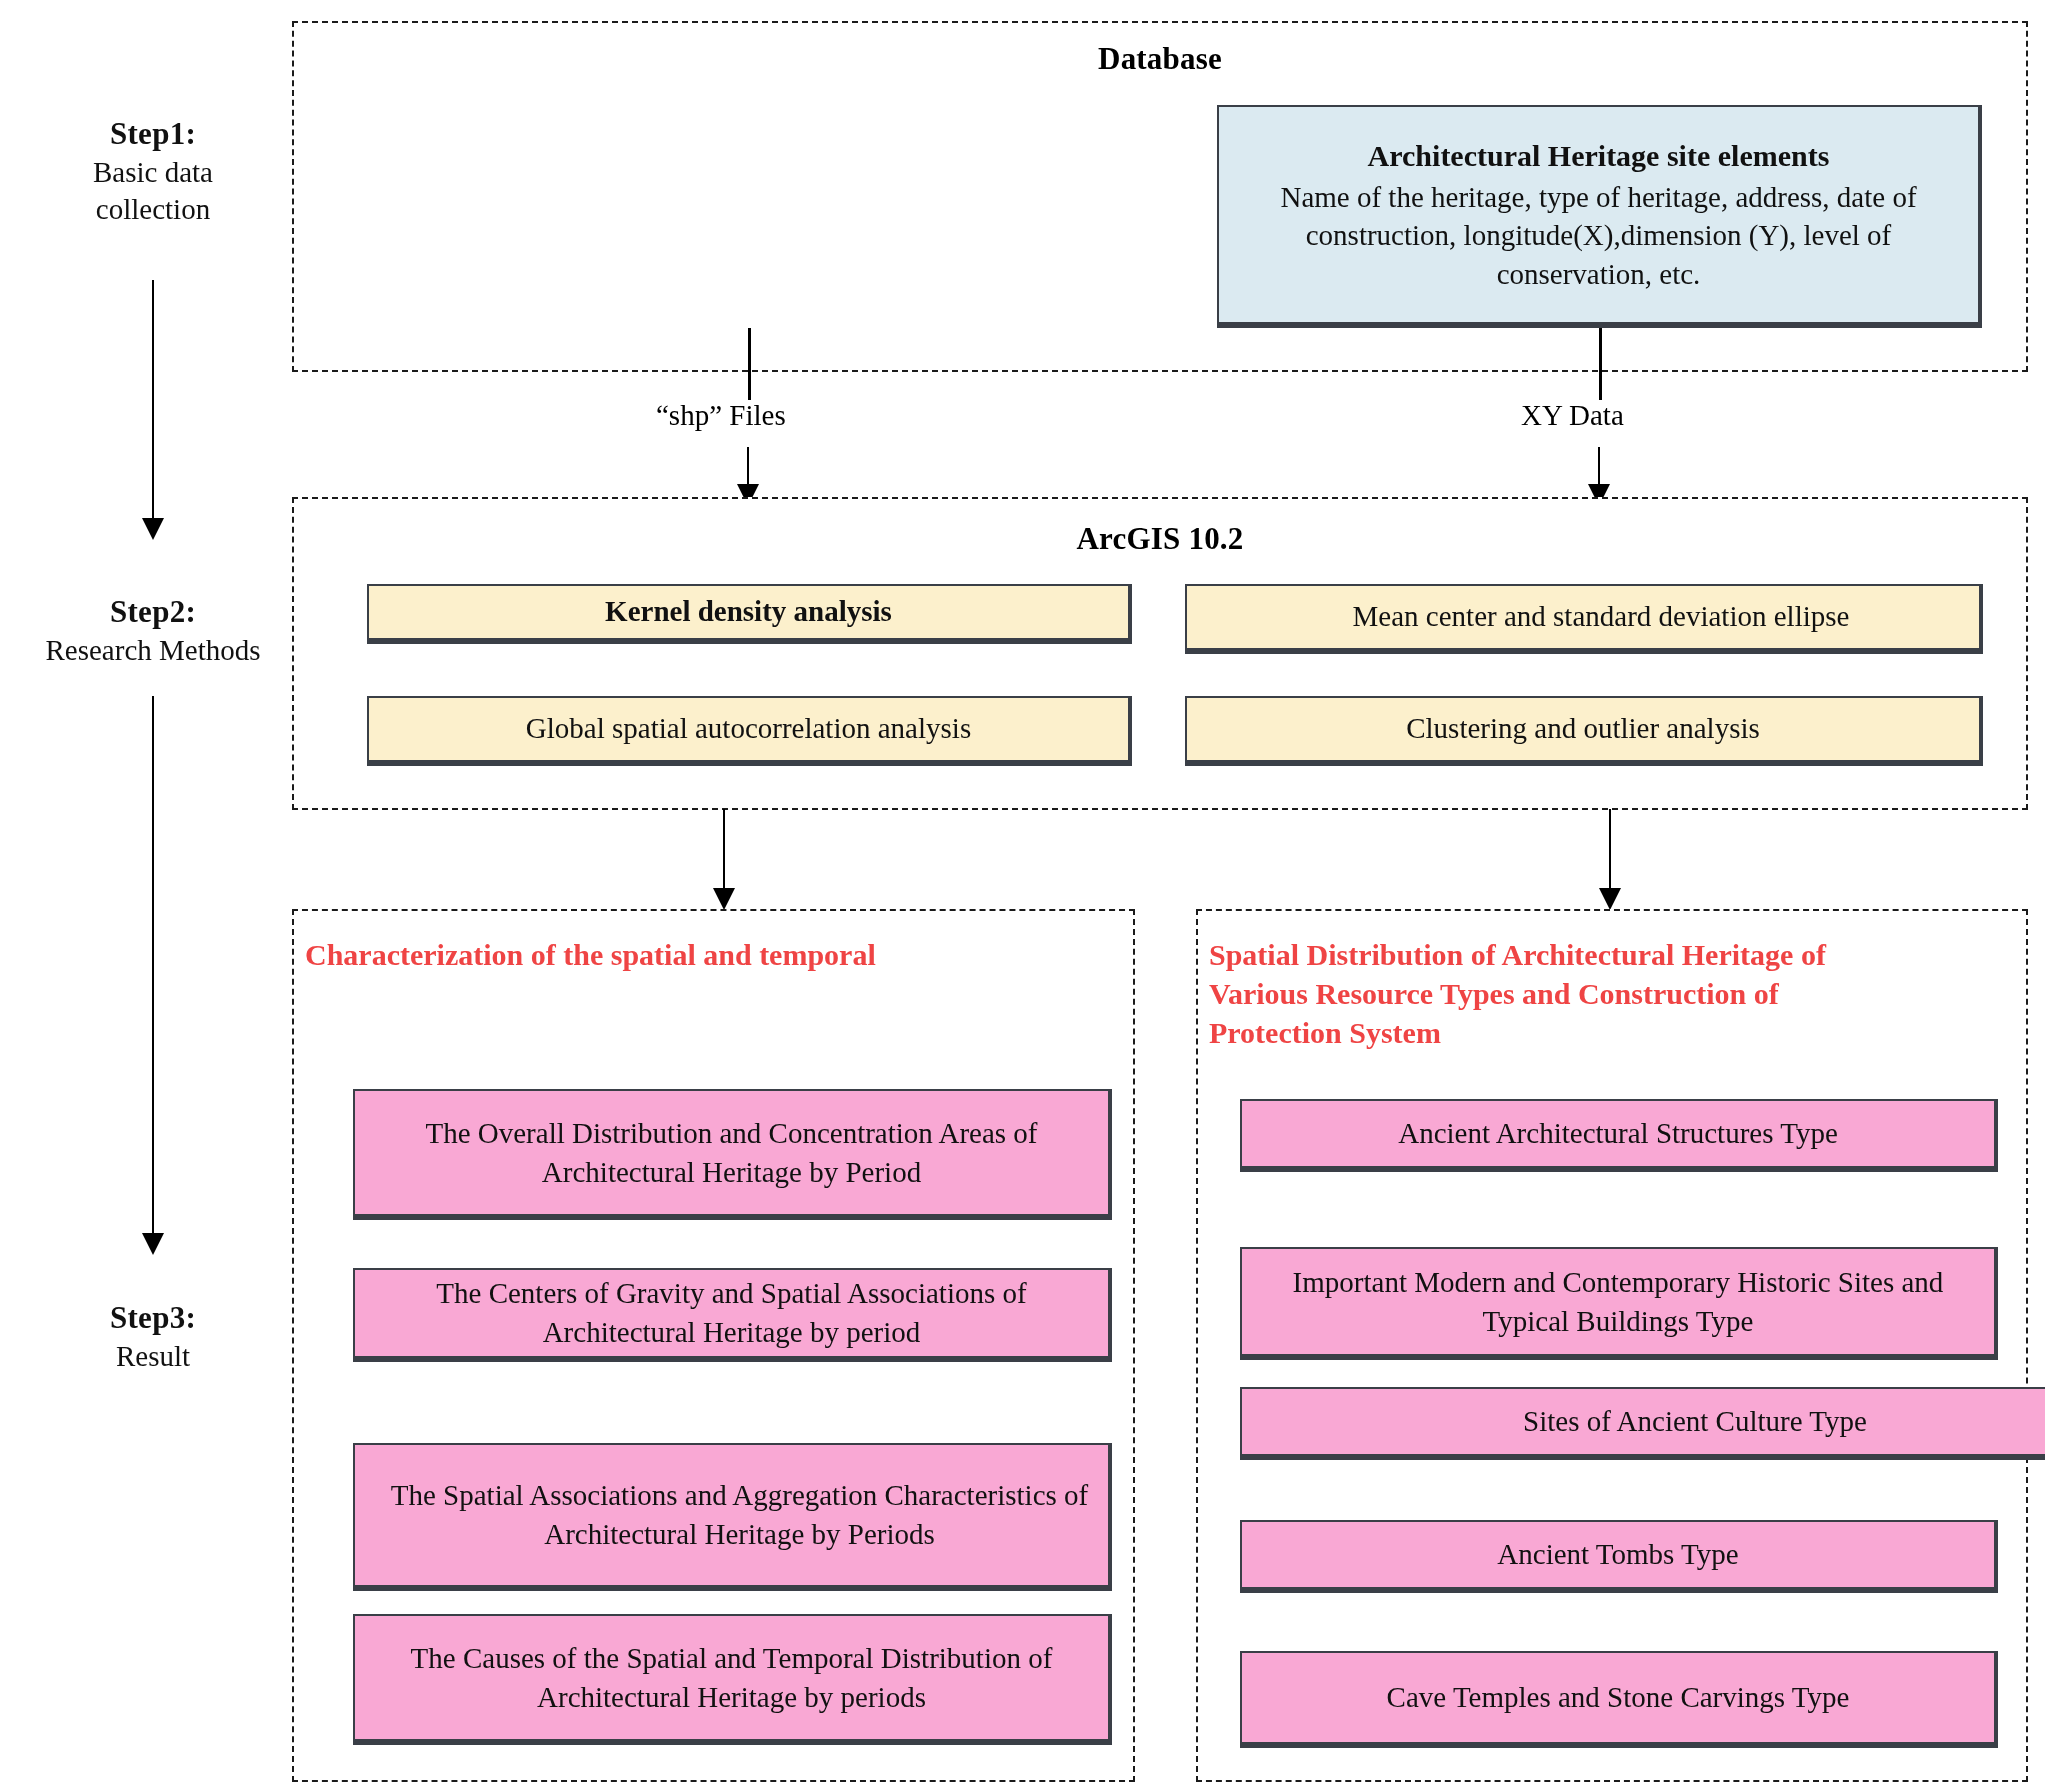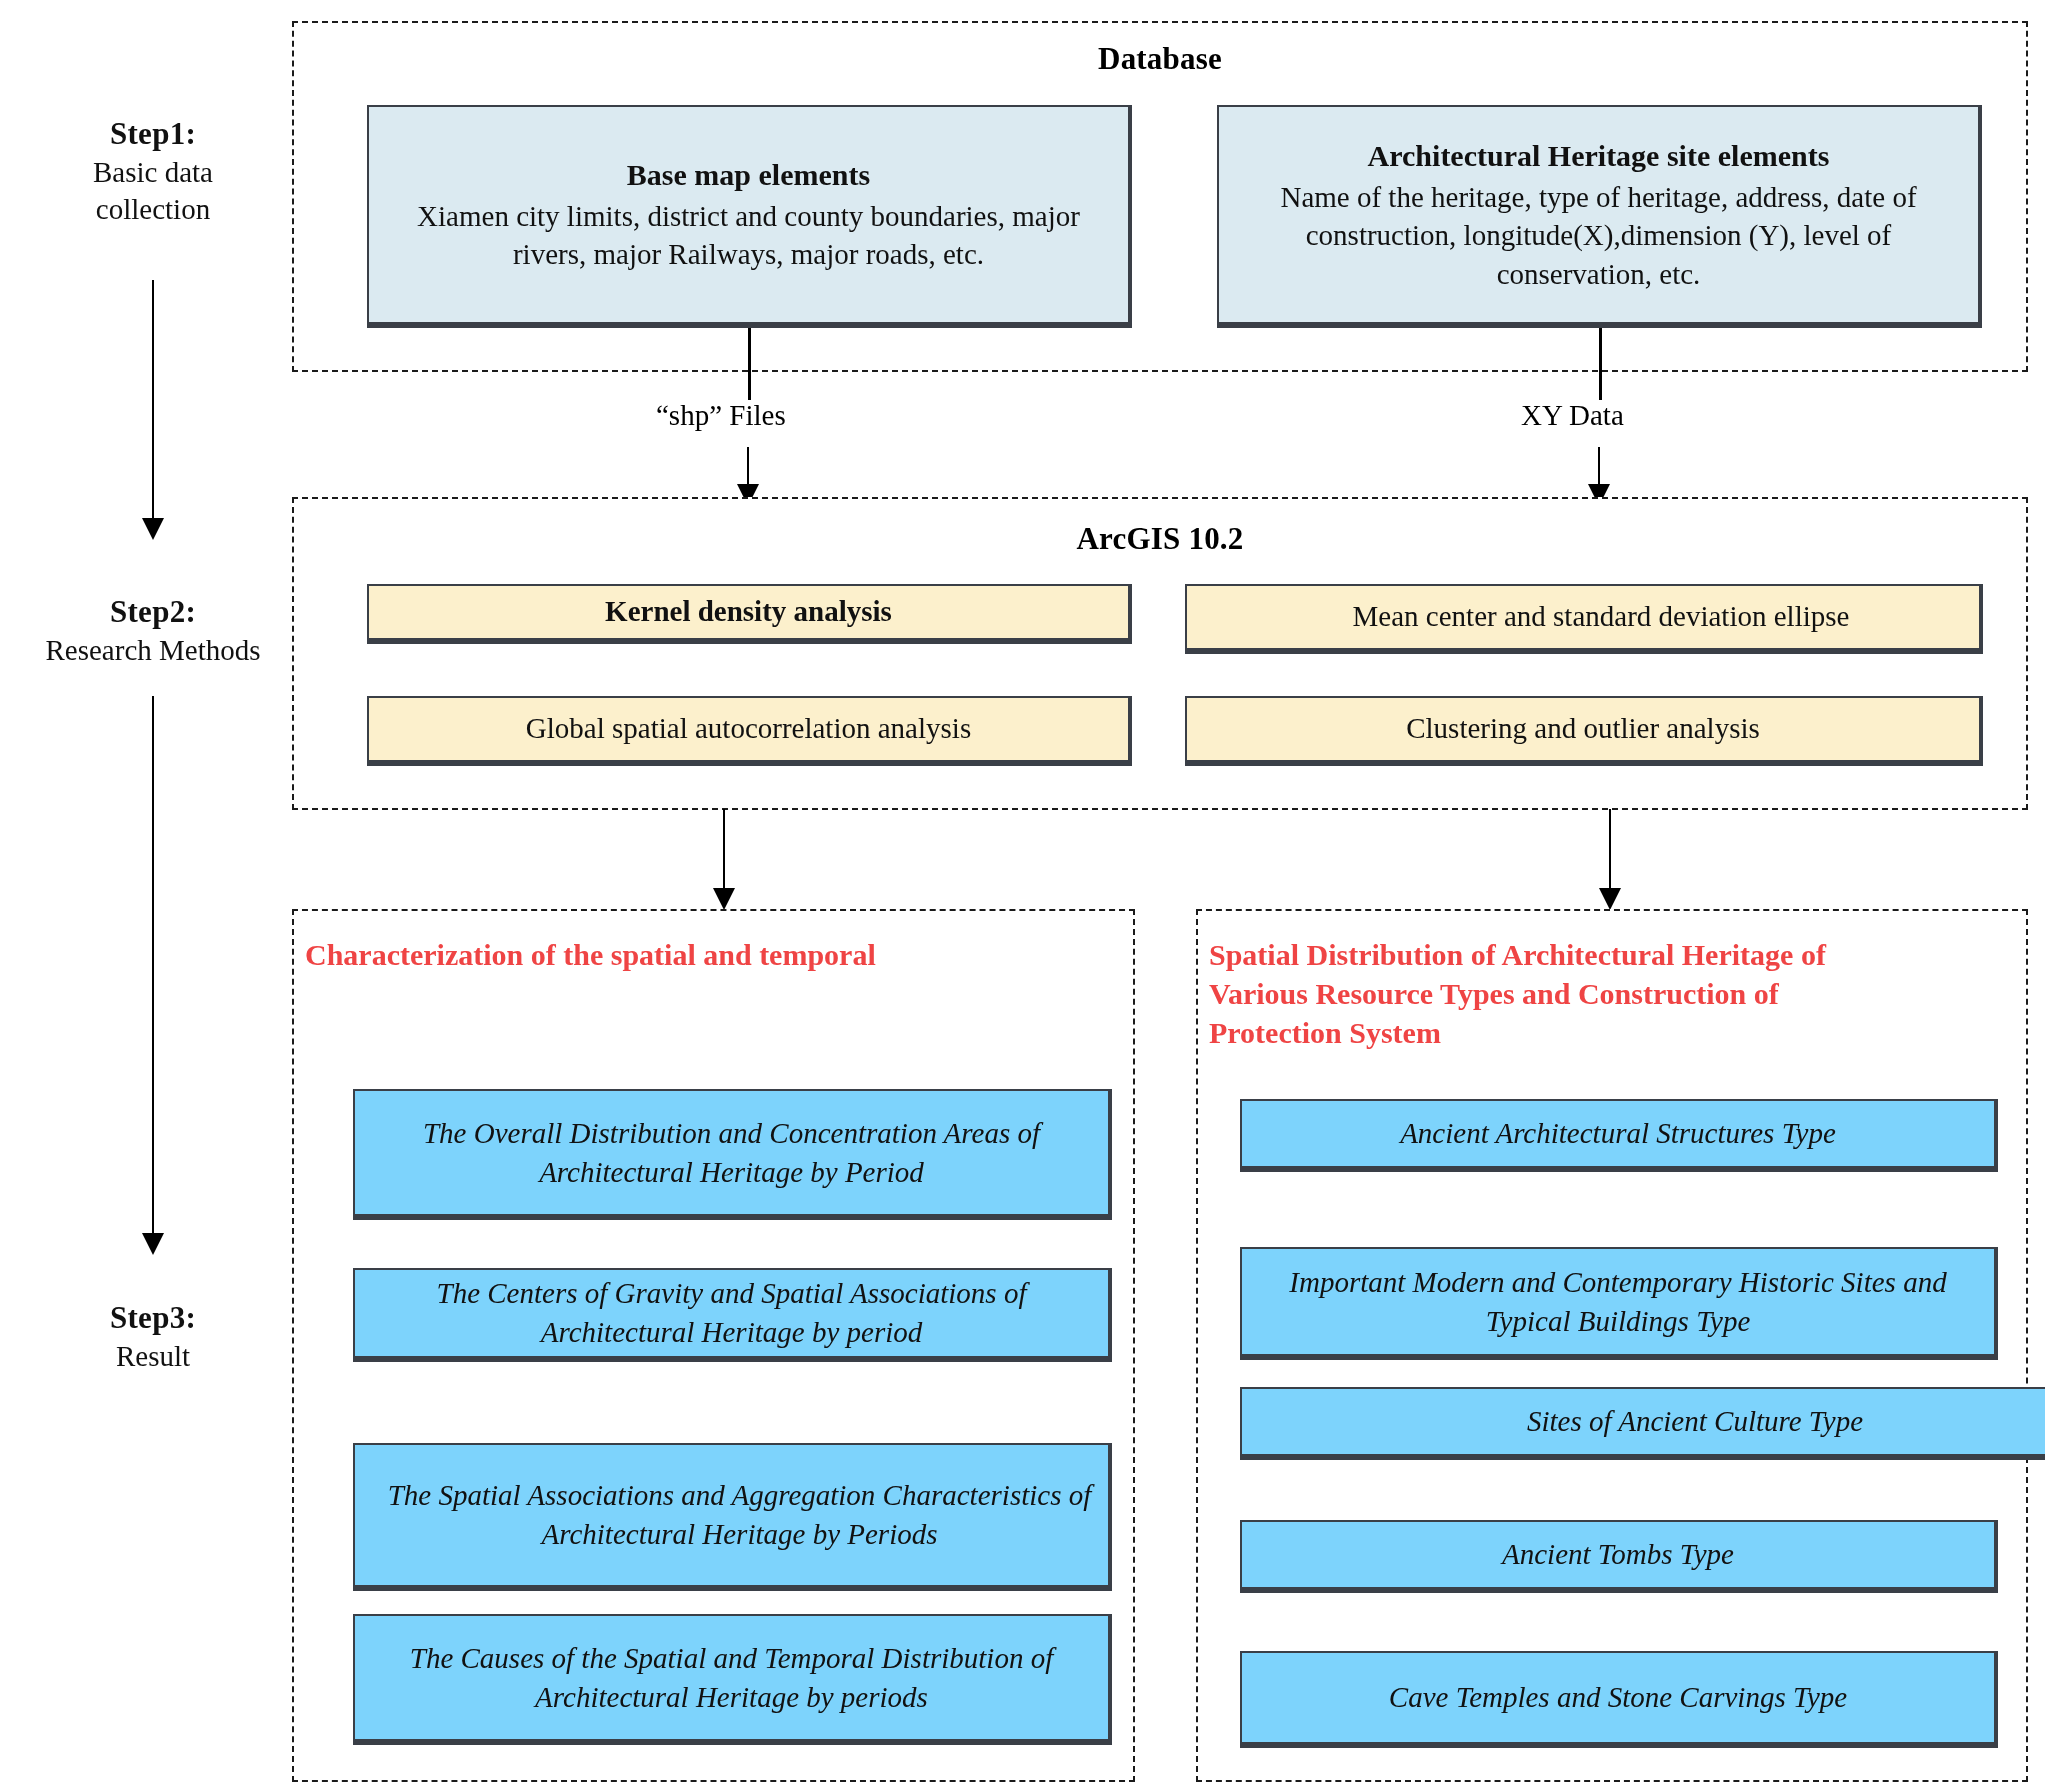--- a/index.html
+++ b/index.html
@@ -65,21 +65,21 @@
     align-items: center;
     justify-content: center;
     text-align: center;
     padding: 4px 12px;
     line-height: 1.30;
   }
   .node .node-text { display: block; width: 100%; }
 
   .node.blue   { background: #dbeaf1; }
   .node.cream  { background: #fcf0cc; }
-  .node.gray   { background: #7dd3fc; font-style: italic; }
+  .node.gray   { background: #f9a8d4; }
 
   .node.blue .hdr {
     display: block;
     font-weight: bold;
     font-size: 30px;
     margin-bottom: 2.7px;
   }
   .node.blue .bdy {
     display: block;
     font-size: 29px;
@@ -160,26 +160,20 @@
 
   <div class="arrow" style="left:141px; top:696px; width:24px; height:559px;">
     <div class="shaft" style="height:539px;"></div>
     <div class="head"></div>
   </div>
 
   <div class="dashed-box" style="left:292px; top:21px; width:1736px; height:351px;"></div>
 
   <div class="container-title" style="left:292px; top:41px; width:1736px;">Database</div>
 
-  <div class="node blue" style="left:367px; top:105px; width:765px; height:223px;">
-    <span class="node-text">
-      <span class="hdr">Base map elements</span>
-      <span class="bdy">Xiamen city limits, district and county boundaries, major rivers, major Railways, major roads, etc.</span>
-    </span>
-  </div>
 
   <div class="node blue" style="left:1217px; top:105px; width:765px; height:223px;">
     <span class="node-text">
       <span class="hdr">Architectural Heritage site elements</span>
       <span class="bdy">Name of the heritage, type of heritage, address, date of construction, longitude(X),dimension (Y), level of conservation, etc.</span>
     </span>
   </div>
 
   <div class="connector" style="left:748px; top:328px; height:72px;"></div>
   <div class="connector" style="left:1599px; top:328px; height:72px;"></div>

